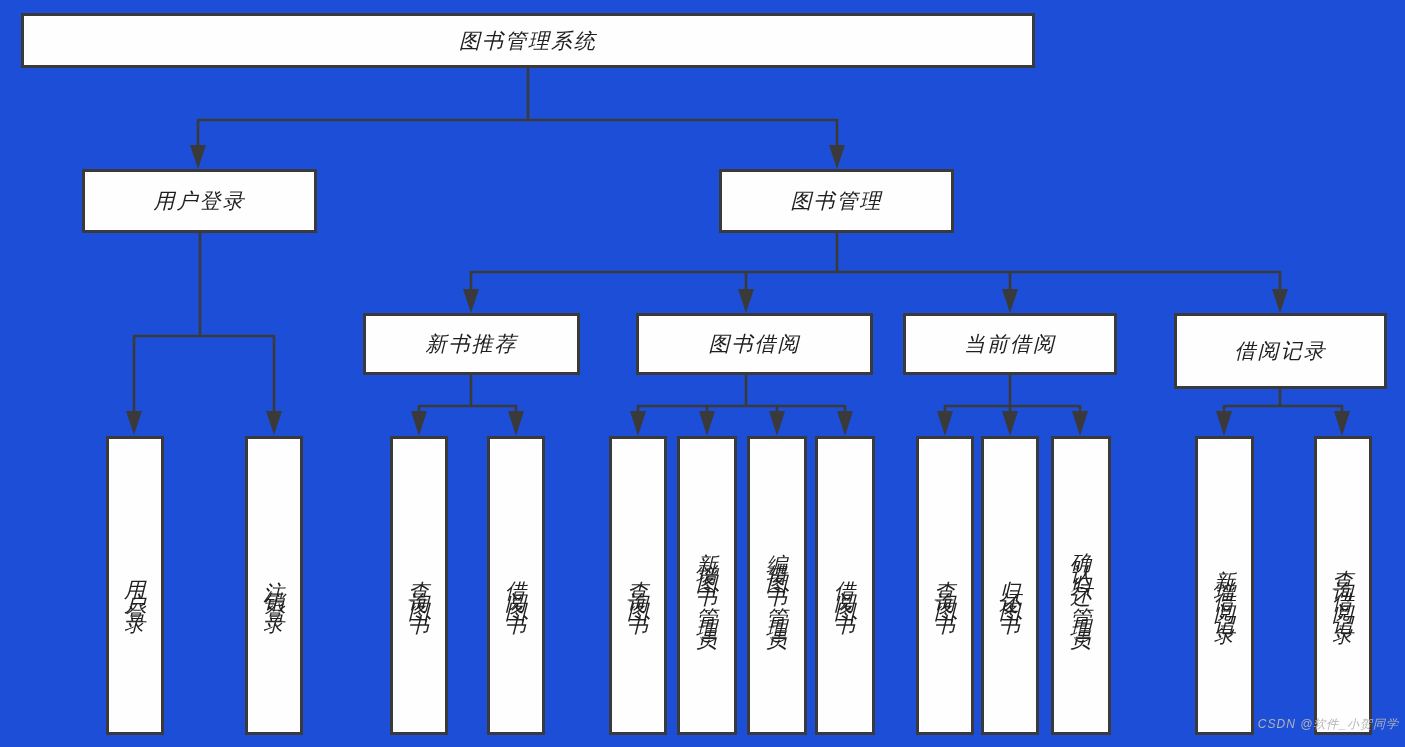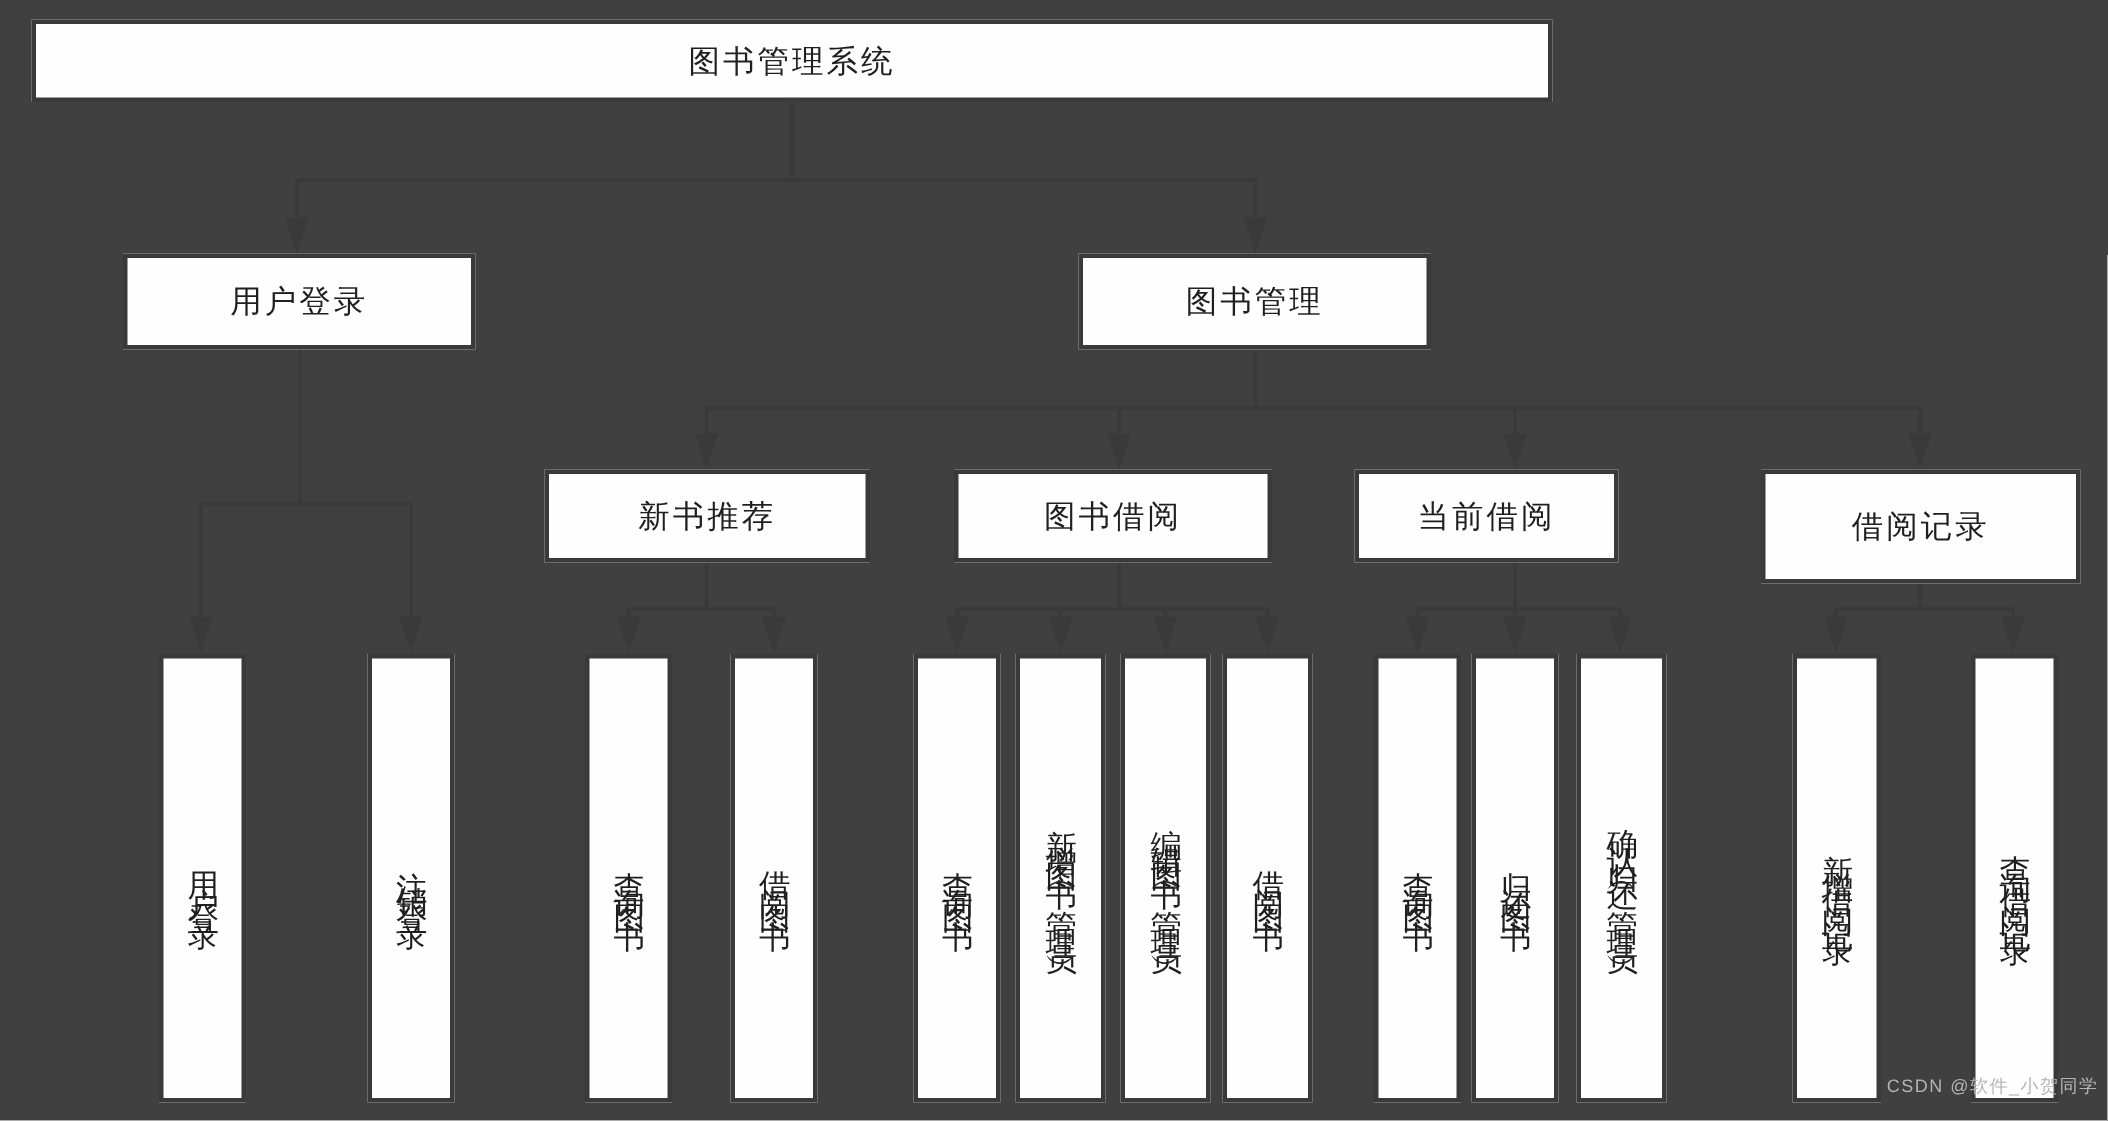--- a/index.html
+++ b/index.html
@@ -4,23 +4,24 @@
 <style>
   html, body {
     margin: 0;
     padding: 0;
     background: #ffffff;
   }
   .canvas {
     position: relative;
     width: 1405px;
     height: 747px;
-    background: #404040;
+    background: #1d4ed8;
     font-family: "Liberation Sans", sans-serif;
     overflow: hidden;
+    font-style: italic;
   }
   svg.connectors {
     position: absolute;
     left: 0;
     top: 0;
     z-index: 1;
   }
   .node {
     position: absolute;
     box-sizing: border-box;
@@ -140,22 +141,22 @@
       </g>
     </g>
   </svg>
 
   <div class="node hbox" style="left:21px; top:13px; width:1014px; height:55px;">图书管理系统</div>
 
   <div class="node hbox" style="left:82px; top:169px; width:235px; height:64px;">用户登录</div>
   <div class="node hbox" style="left:719px; top:169px; width:235px; height:64px;">图书管理</div>
 
   <div class="node hbox" style="left:363px; top:313px; width:217px; height:62px;">新书推荐</div>
-  <div class="node hbox" style="left:636px; top:313px; width:212px; height:62px;">图书借阅</div>
-  <div class="node hbox" style="left:903px; top:313px; width:176px; height:62px;">当前借阅</div>
+  <div class="node hbox" style="left:636px; top:313px; width:237px; height:62px;">图书借阅</div>
+  <div class="node hbox" style="left:903px; top:313px; width:214px; height:62px;">当前借阅</div>
   <div class="node hbox" style="left:1174px; top:313px; width:213px; height:76px;">借阅记录</div>
 
   <div class="node vbox" style="left:106px; top:436px; width:58px; height:299px;">
     <span class="vtext">用户登录</span>
   </div>
   <div class="node vbox" style="left:245px; top:436px; width:58px; height:299px;">
     <span class="vtext">注销登录</span>
   </div>
 
   <div class="node vbox" style="left:390px; top:436px; width:58px; height:299px;">

